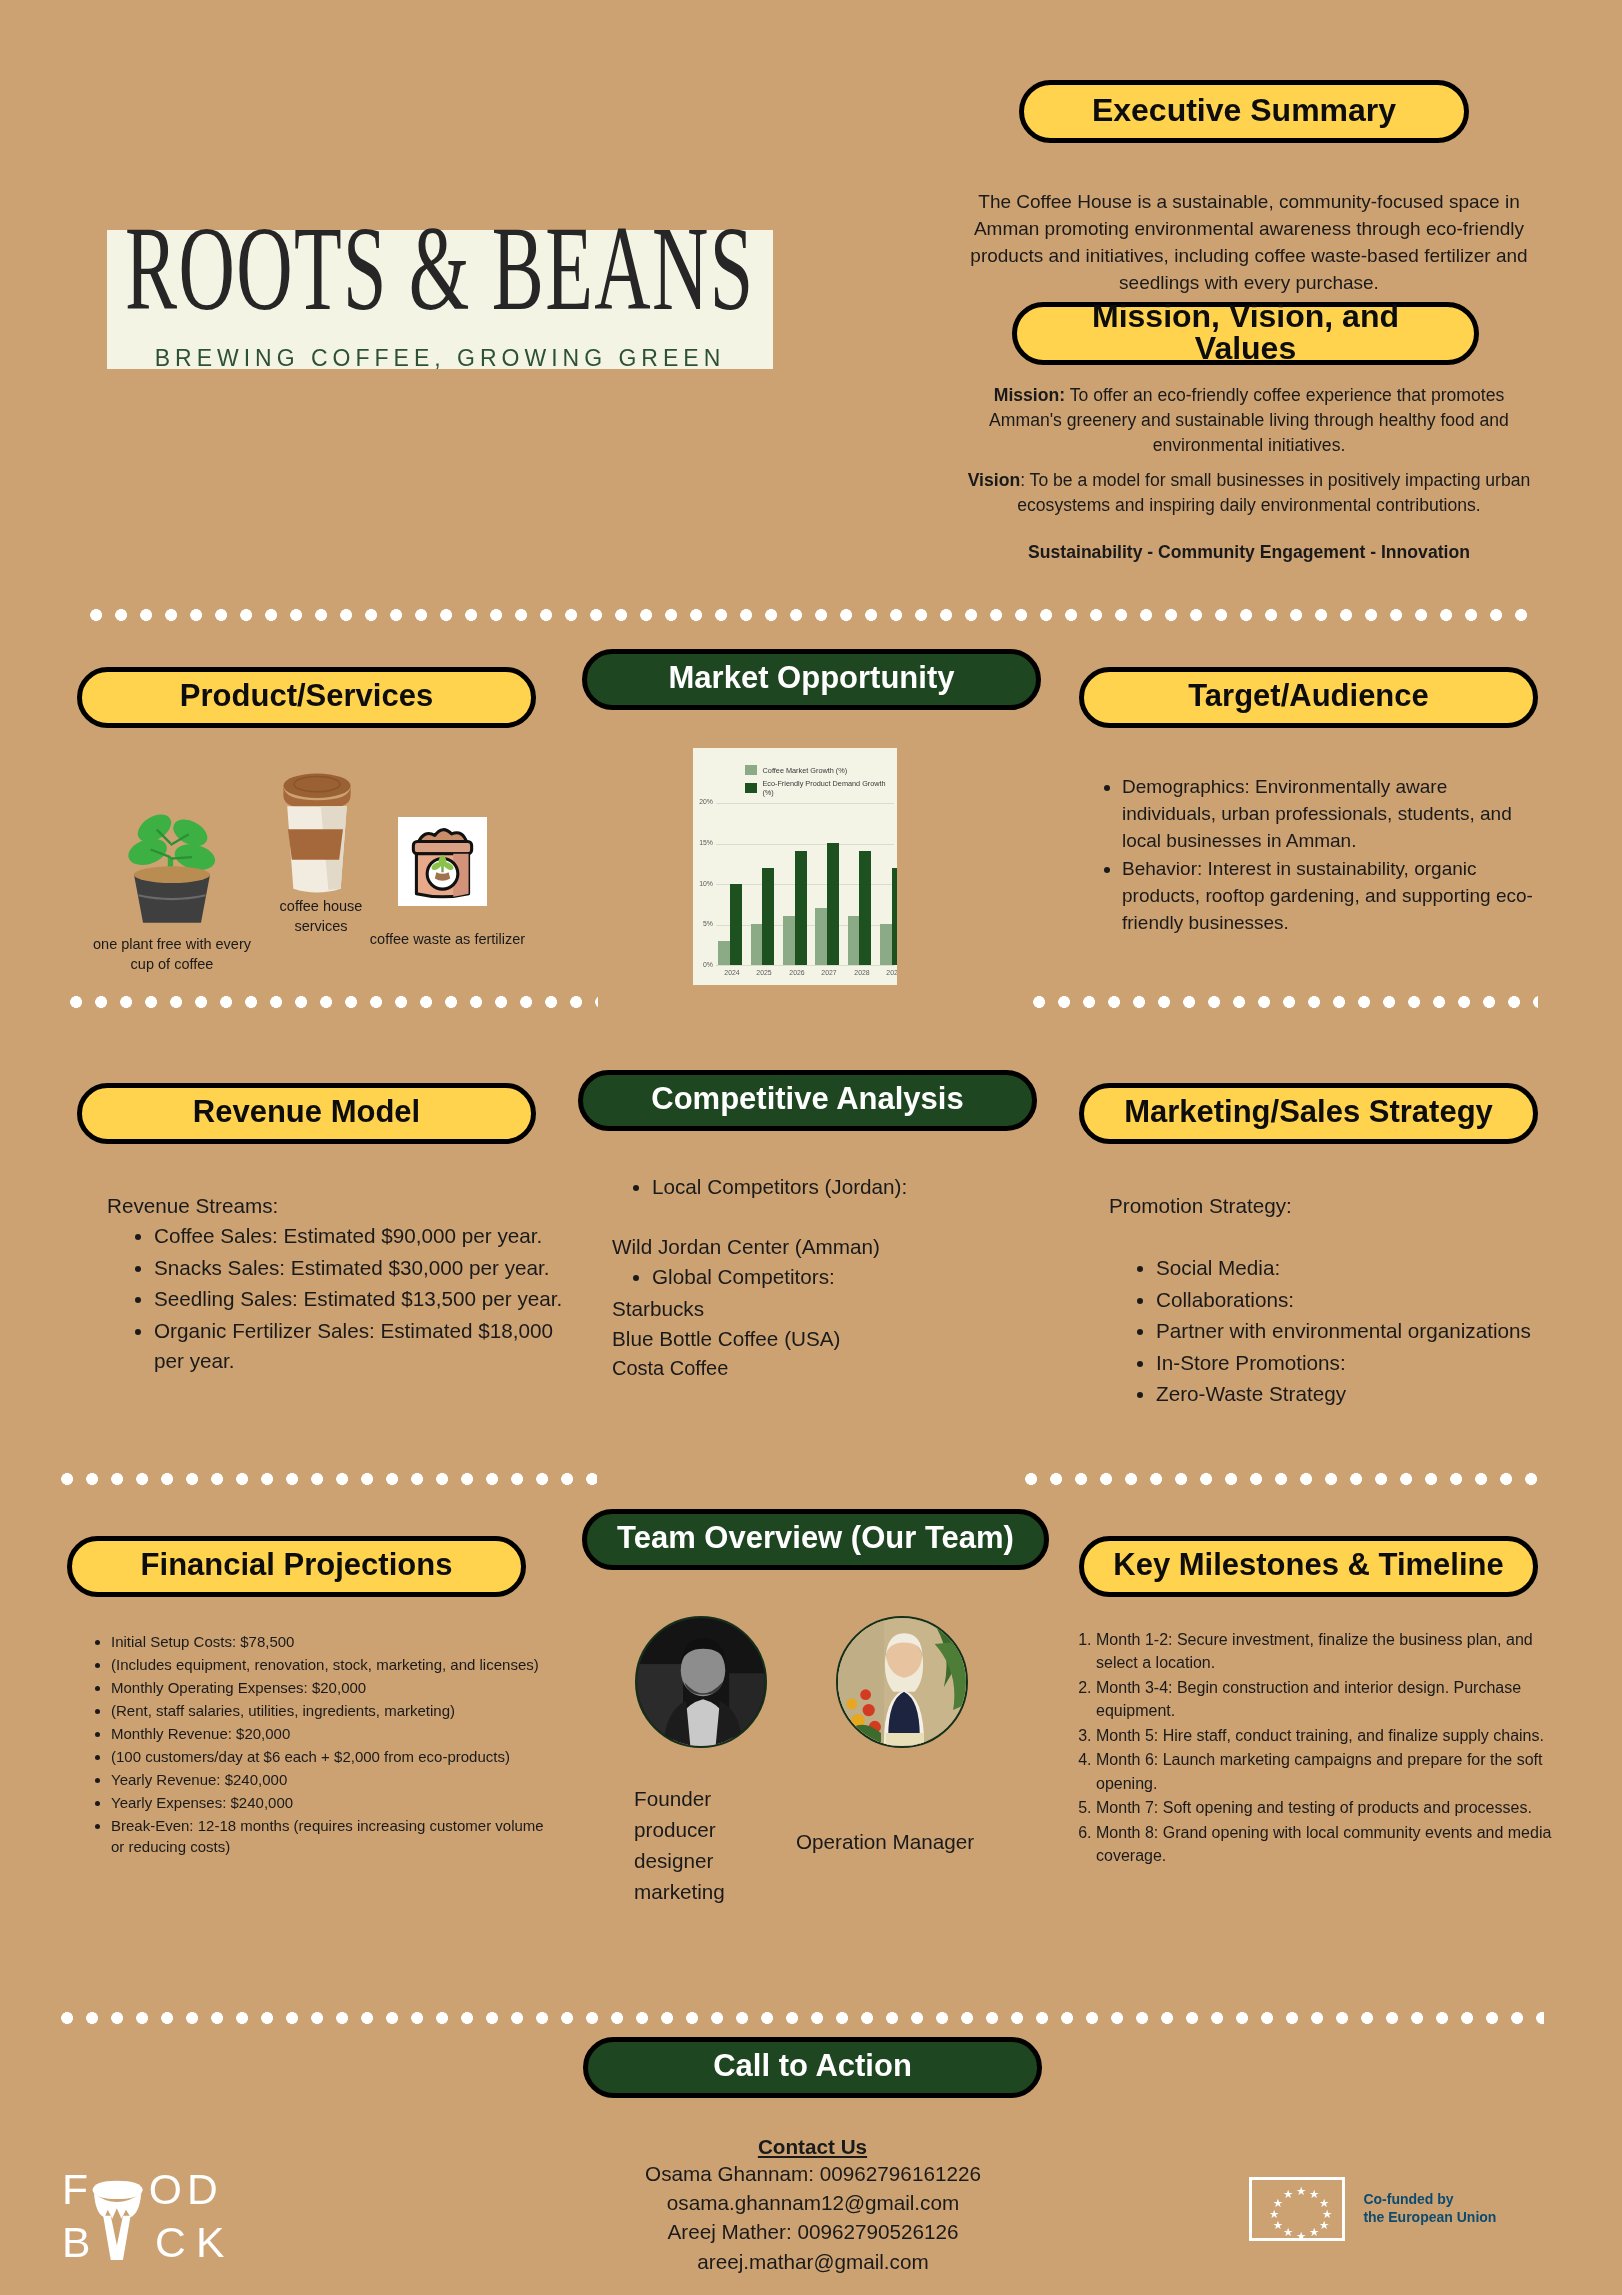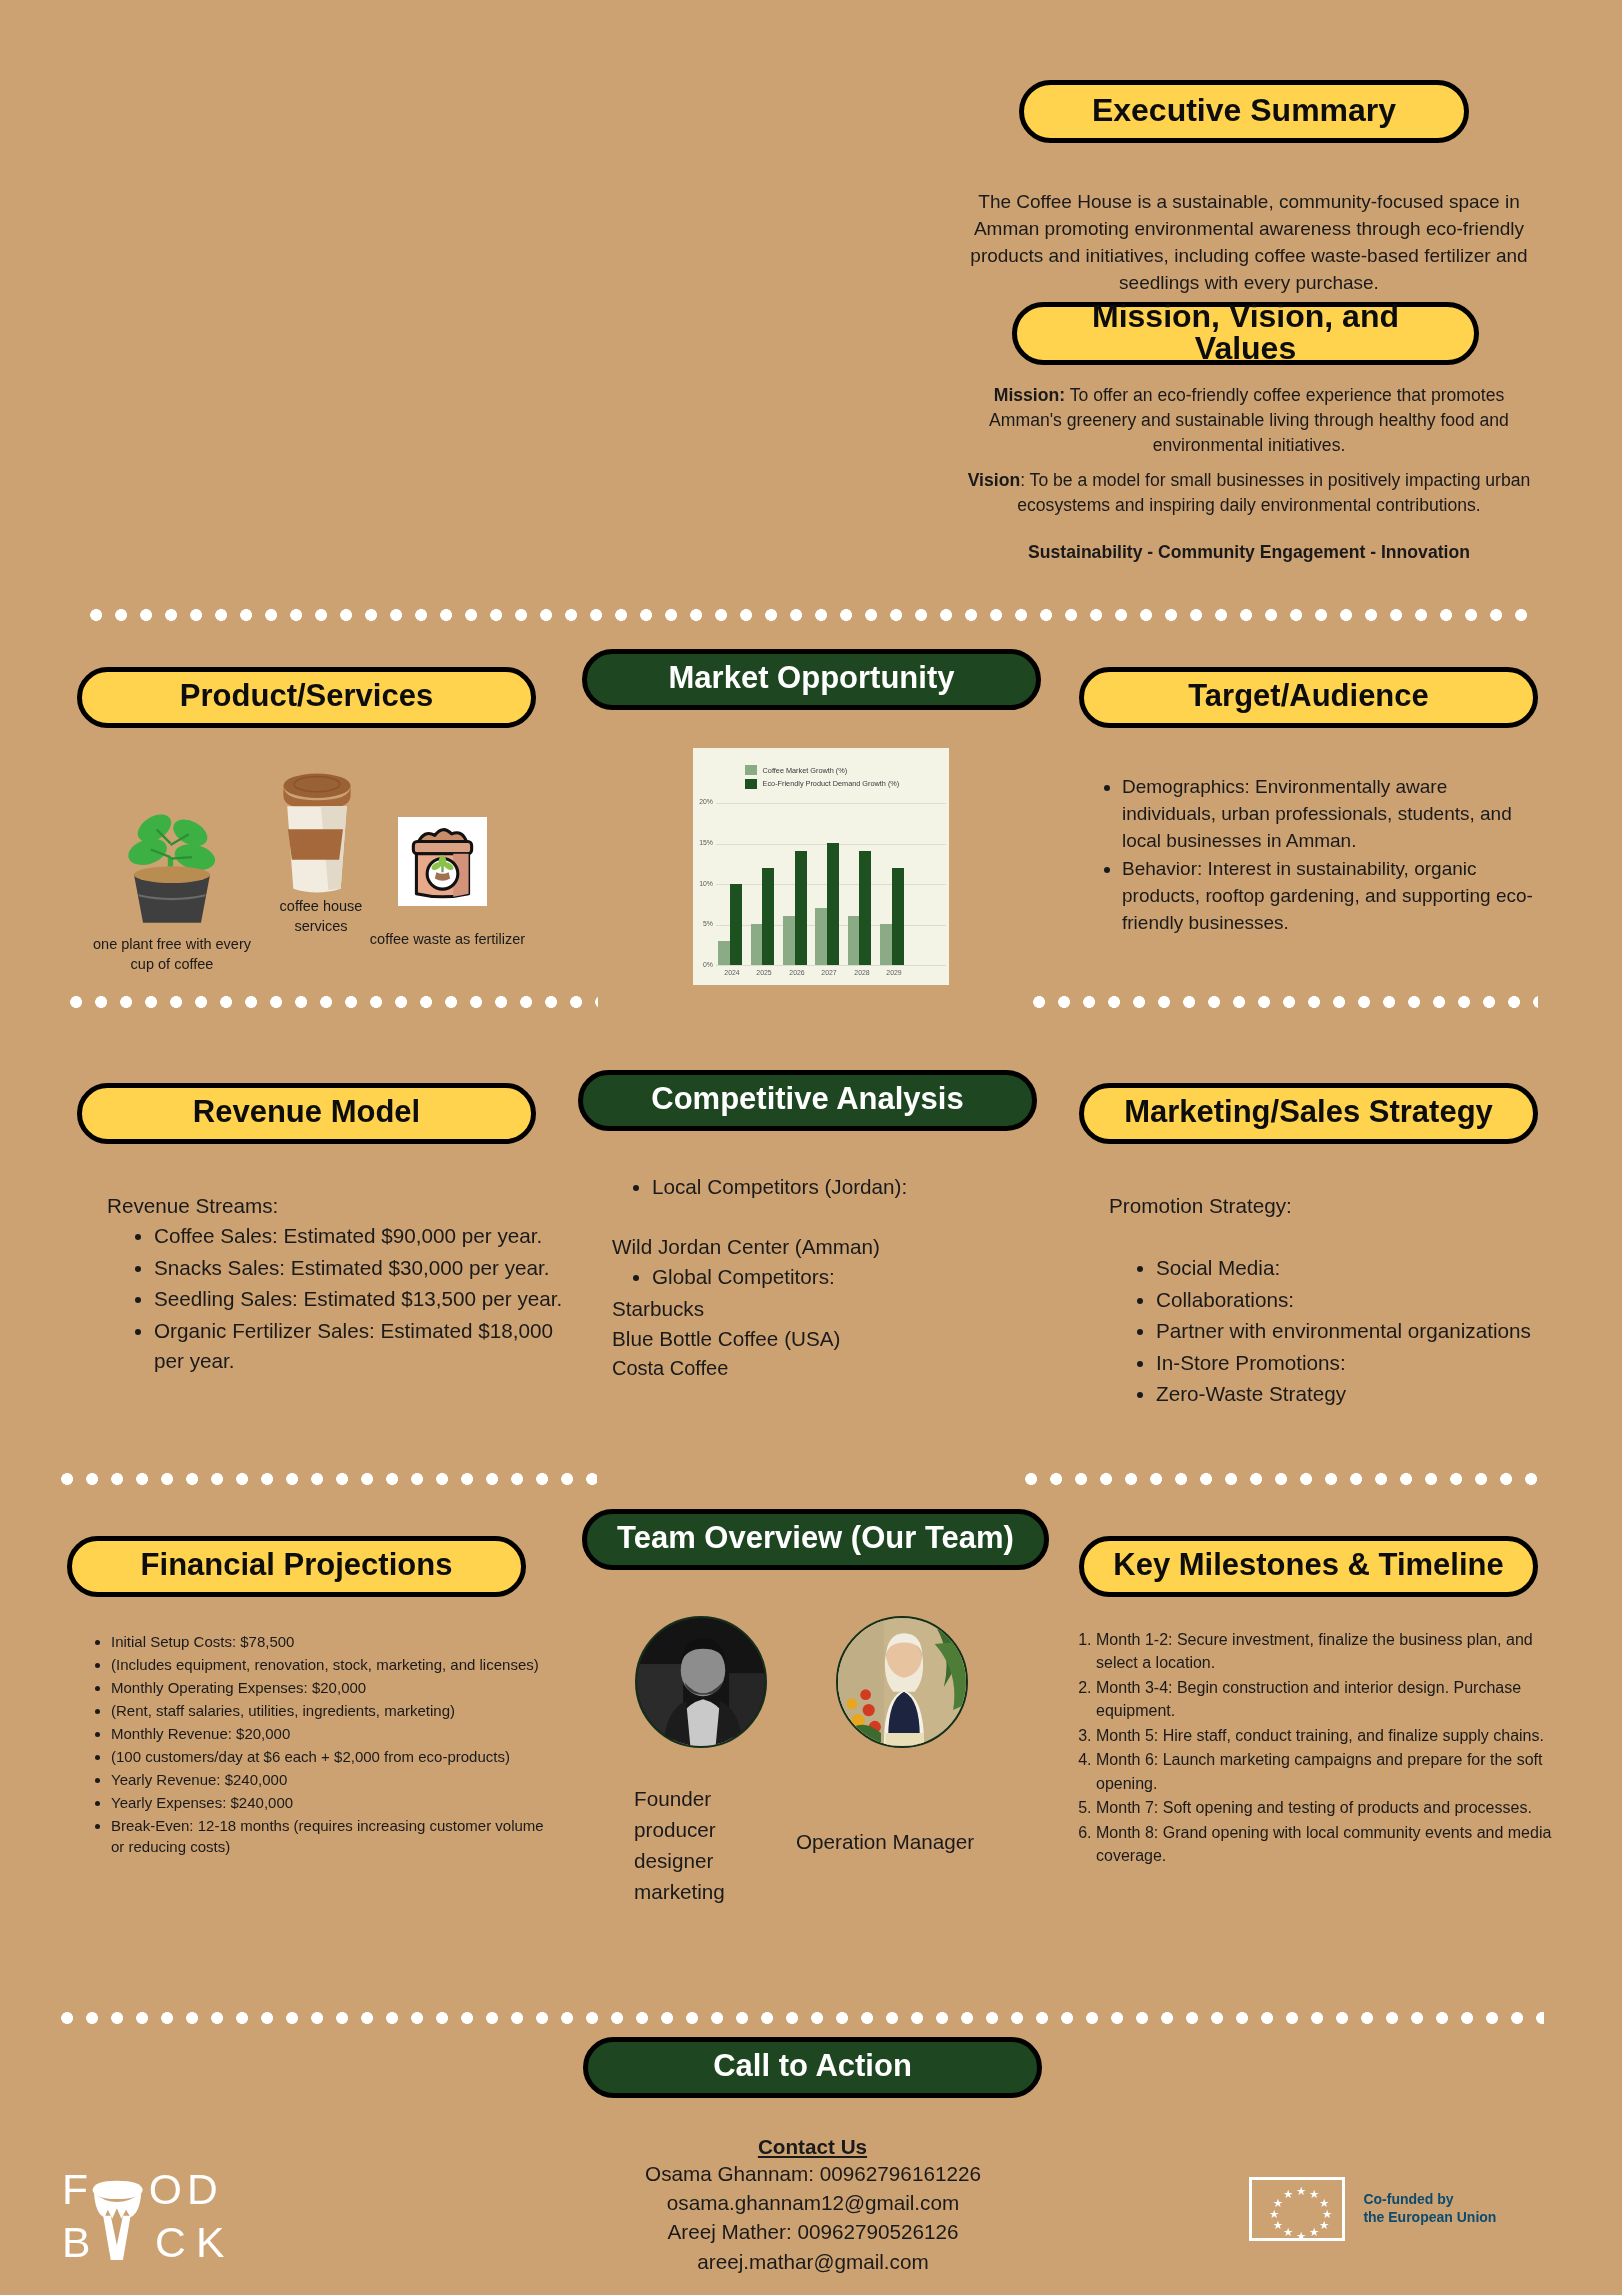--- a/index.html
+++ b/index.html
@@ -123,20 +123,24 @@
     font-size: 14px;
     line-height: 1.28;
   }
   .fb-logo { position: absolute; }
 </style>
 </head>
 <body>
 
 <div class="poster">
 
+  <div class="logo-box" style="left:107px; top:230px; width:666px; height:139px;">
+    <div class="logo-word">ROOTS &amp; BEANS</div>
+    <div class="logo-sub">BREWING COFFEE, GROWING GREEN</div>
+  </div>
 
   <div class="pill yellow" style="position:absolute; left:1019px; top:80px; width:450px; height:63px; font-size:32px;">
     <span>Executive Summary</span>
   </div>
   <div class="body-text center" style="position:absolute; left:958px; top:170px; width:582px;margin-top:19px;">The Coffee House is a sustainable, community-focused space in Amman promoting environmental awareness through eco-friendly products and initiatives, including coffee waste-based fertilizer and seedlings with every purchase.</div>
 
   <div class="pill yellow" style="position:absolute; left:1012px; top:302px; width:467px; height:63px; font-size:32px;">
     <span>Mission, Vision, and Values</span>
   </div>
 
@@ -196,21 +200,21 @@
       <ellipse cx="66" cy="64" rx="7" ry="4" fill="#8bc34a" transform="rotate(32 66 64)"></ellipse>
       <ellipse cx="58" cy="58" rx="5" ry="8" fill="#8bc34a"></ellipse>
     </svg>
   </div>
   <div class="prod-caption" style="position:absolute; left:367px; top:930px; width:161px;">coffee waste as fertilizer</div>
 
   <div class="pill green" style="position:absolute; left:582px; top:649px; width:459px; height:61px; font-size:31px;">
     <span>Market Opportunity</span>
   </div>
 
-  <div class="chart-frame" style="left:693px; top:748px; width:256px; height:237px;">
+  <div class="chart-frame" style="left:693px; top:748px; width:204px; height:237px;">
 
     <div class="chart-legend" style="left:52px; top:17px;">
       <div class="row">
         <span class="sw" style="background:#8aab85;"></span>
         <span>Coffee Market Growth (%)</span>
       </div>
       <div class="row">
         <span class="sw" style="background:#1d5120;"></span>
         <span>Eco-Friendly Product Demand Growth (%)</span>
       </div>

